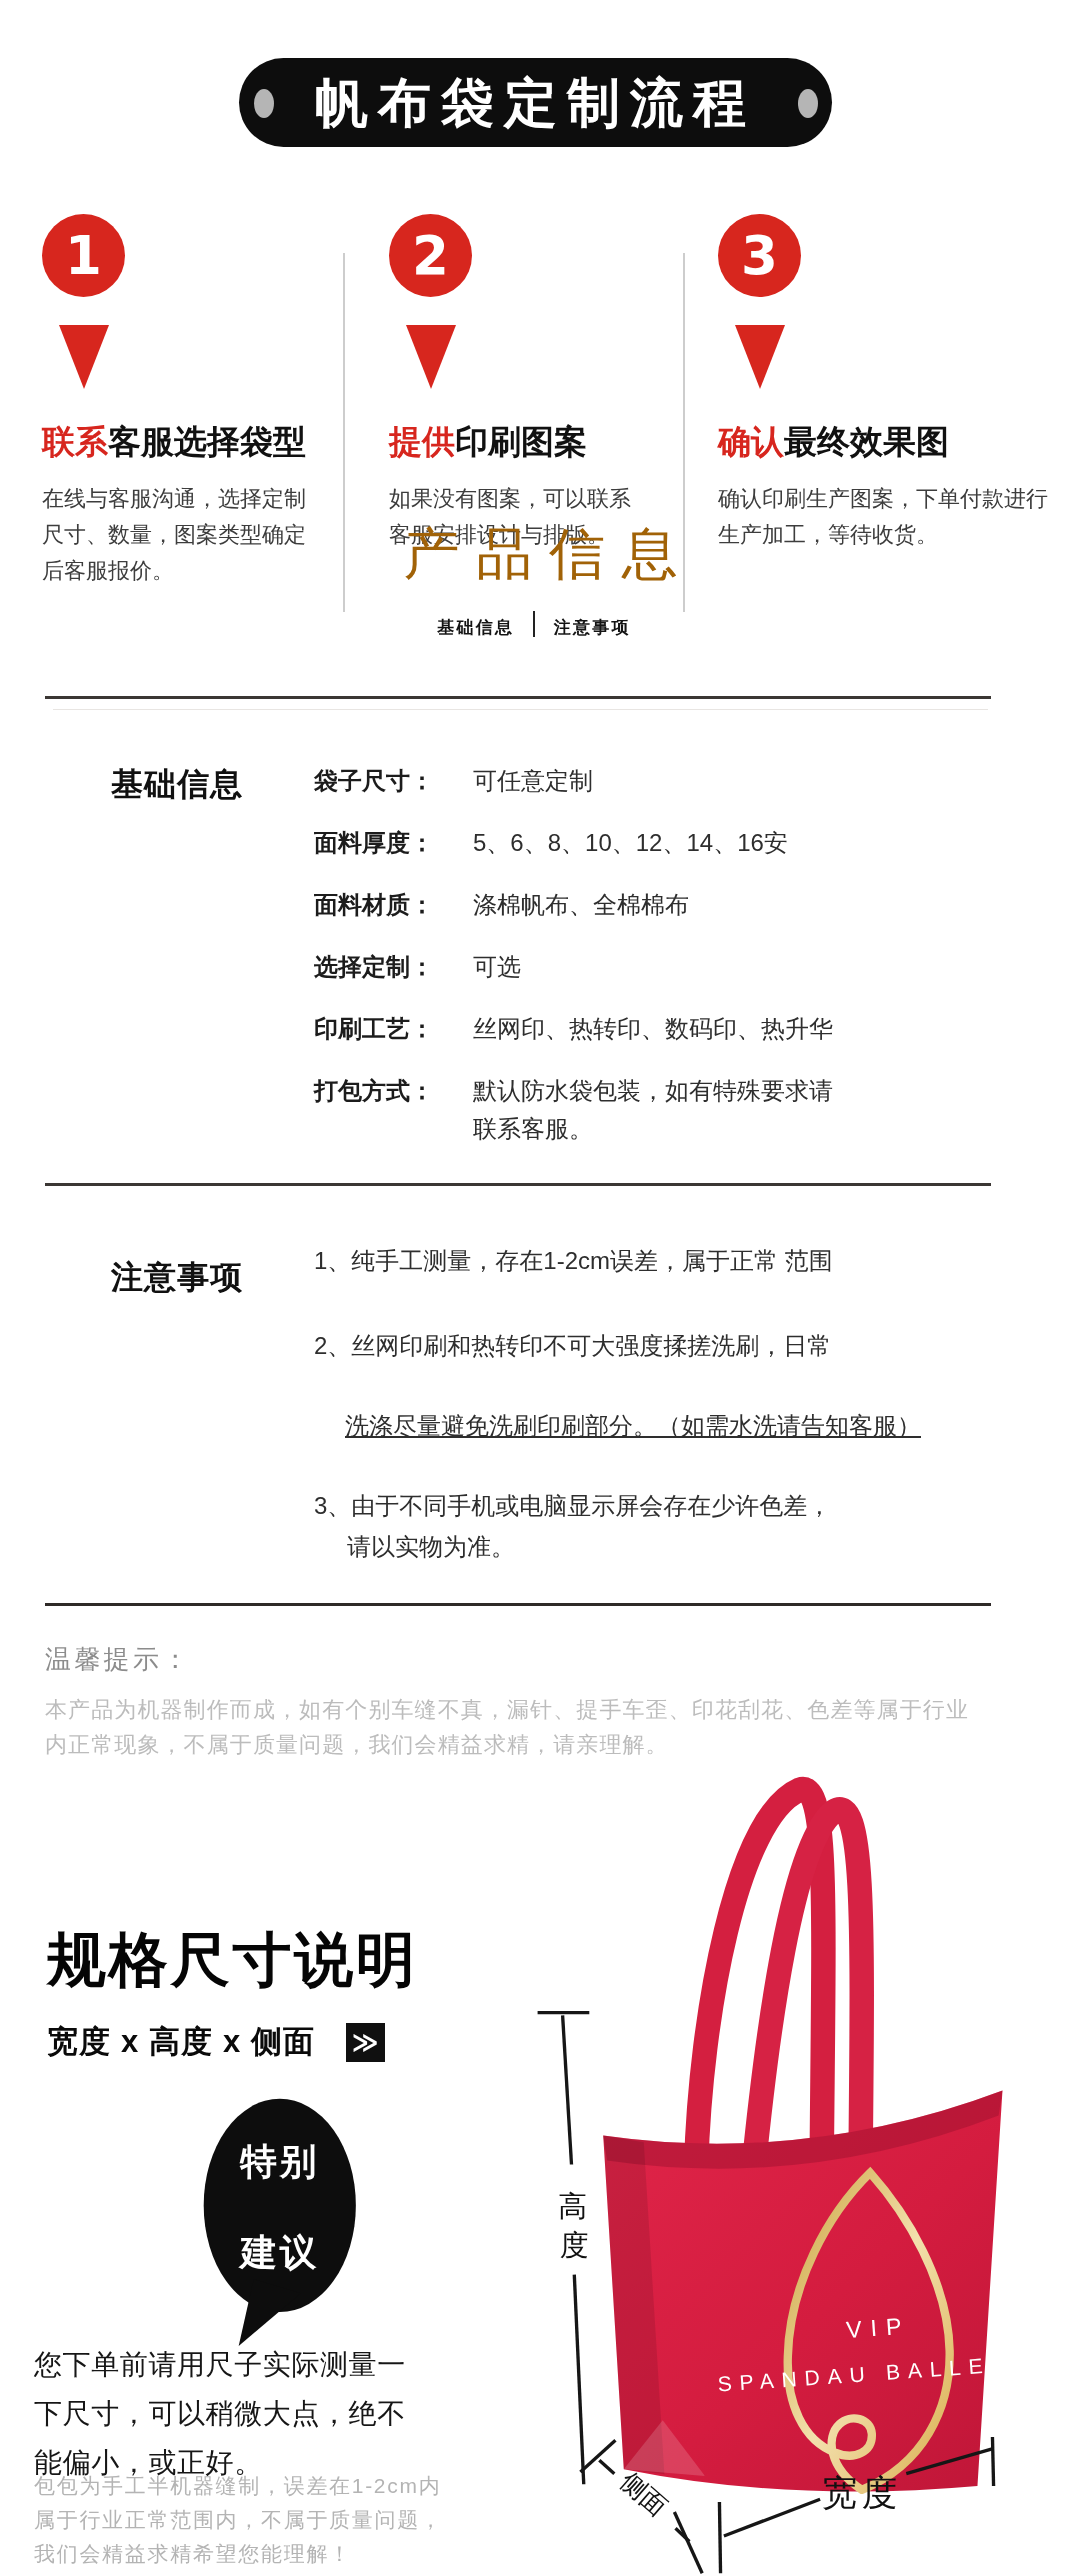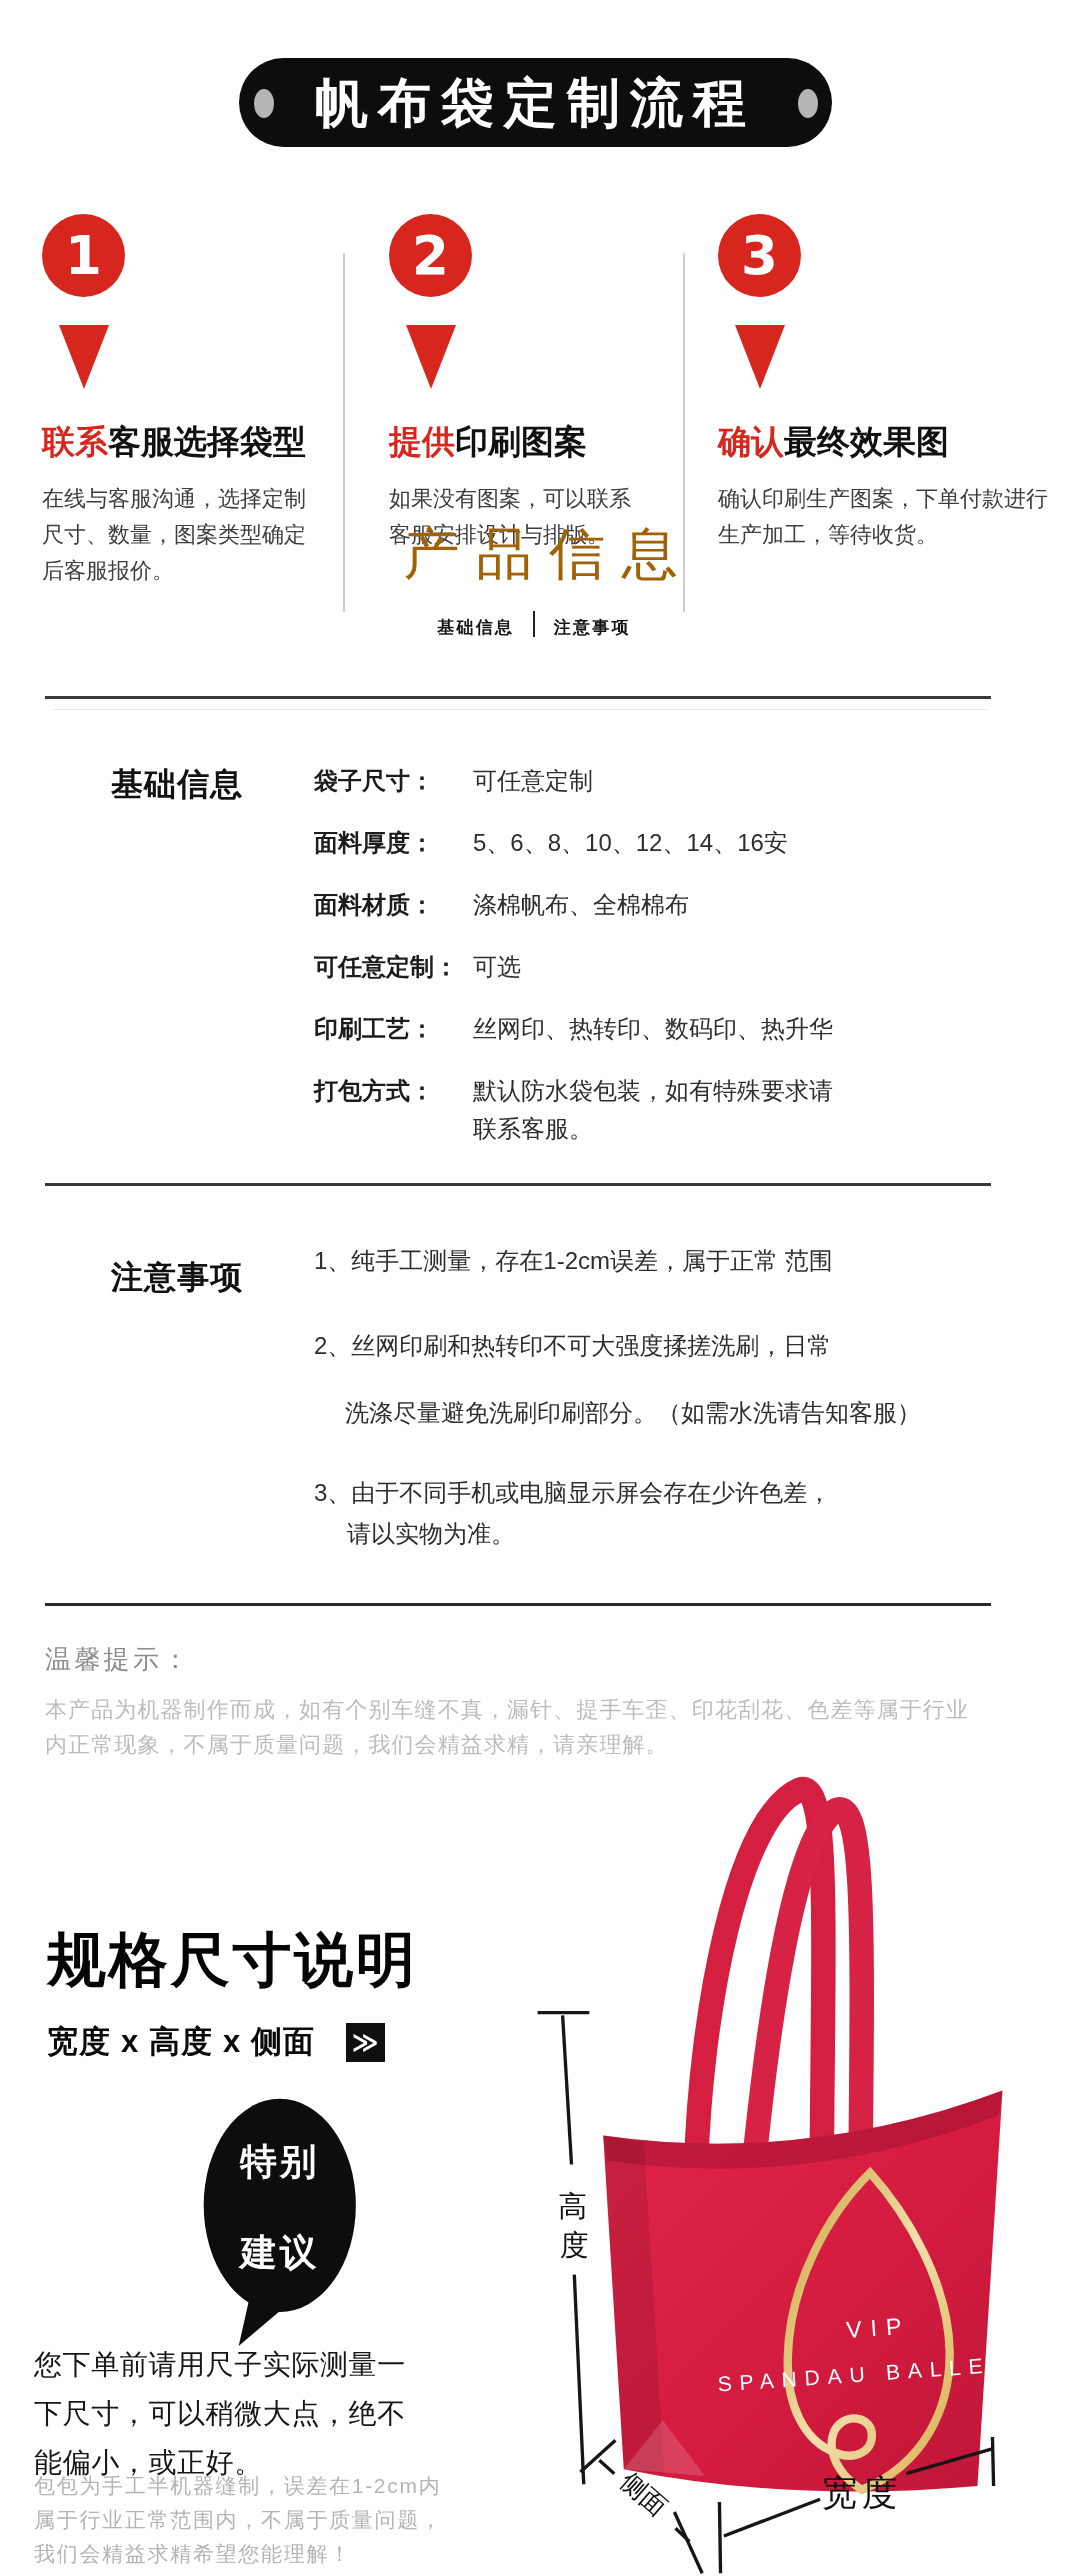--- a/index.html
+++ b/index.html
@@ -48,21 +48,21 @@
   .info-rows{position:absolute;left:314px;top:767px;width:640px;}
   .info-row{margin-bottom:34px;font-size:24px;line-height:28px;color:#2e2e2e;white-space:nowrap;}
   .info-row .lab{display:inline-block;width:159px;font-weight:bold;color:#1c1c1c;}
   .info-row .val2{margin-left:159px;margin-top:10px;}
 
   
   .notes-label{top:1256px;}
   .note-lines{position:absolute;left:314px;top:1247px;width:695px;font-size:24px;line-height:28px;color:#2e2e2e;}
   .note-line{white-space:nowrap;}
   .nl2{margin-top:57px;}
-  .nl3{margin-top:39px;margin-left:31px;}
+  .nl3{margin-top:52px;margin-left:31px;text-decoration:underline;}
   .nl4{margin-top:52px;}
   .nl5{margin-top:13.4px;margin-left:33px;}
 
   
   .warm{position:absolute;left:45px;top:1642px;width:946px;}
   .warm-heading{font-size:26px;color:#8c8c8c;letter-spacing:3.3px;}
   .warm-lines{margin-top:14.5px;font-size:22px;line-height:35px;color:#bcbcbc;letter-spacing:1.1px;}
 
   
   .spec-title{position:absolute;left:47px;top:1921px;font-size:59px;font-weight:bold;color:#050505;letter-spacing:2.8px;}
@@ -137,21 +137,21 @@
   </div>
 
   <div class="h-div hd1"></div>
   <div class="h-div-echo hd1e"></div>
 
   <div class="section-label basic-label">基础信息</div>
   <div class="info-rows">
     <div class="info-row"><span class="lab">袋子尺寸：</span><span>可任意定制</span></div>
     <div class="info-row"><span class="lab">面料厚度：</span><span>5、6、8、10、12、14、16安</span></div>
     <div class="info-row"><span class="lab">面料材质：</span><span>涤棉帆布、全棉棉布</span></div>
-    <div class="info-row"><span class="lab">可任意定制：</span><span>可选</span></div>
+    <div class="info-row"><span class="lab">选择定制：</span><span>可选</span></div>
     <div class="info-row"><span class="lab">印刷工艺：</span><span>丝网印、热转印、数码印、热升华</span></div>
     <div class="info-row"><span class="lab">打包方式：</span><span>默认防水袋包装，如有特殊要求请</span>
       <div class="val2">联系客服。</div>
     </div>
   </div>
 
   <div class="h-div hd2"></div>
 
   <div class="section-label notes-label">注意事项</div>
   <div class="note-lines">

